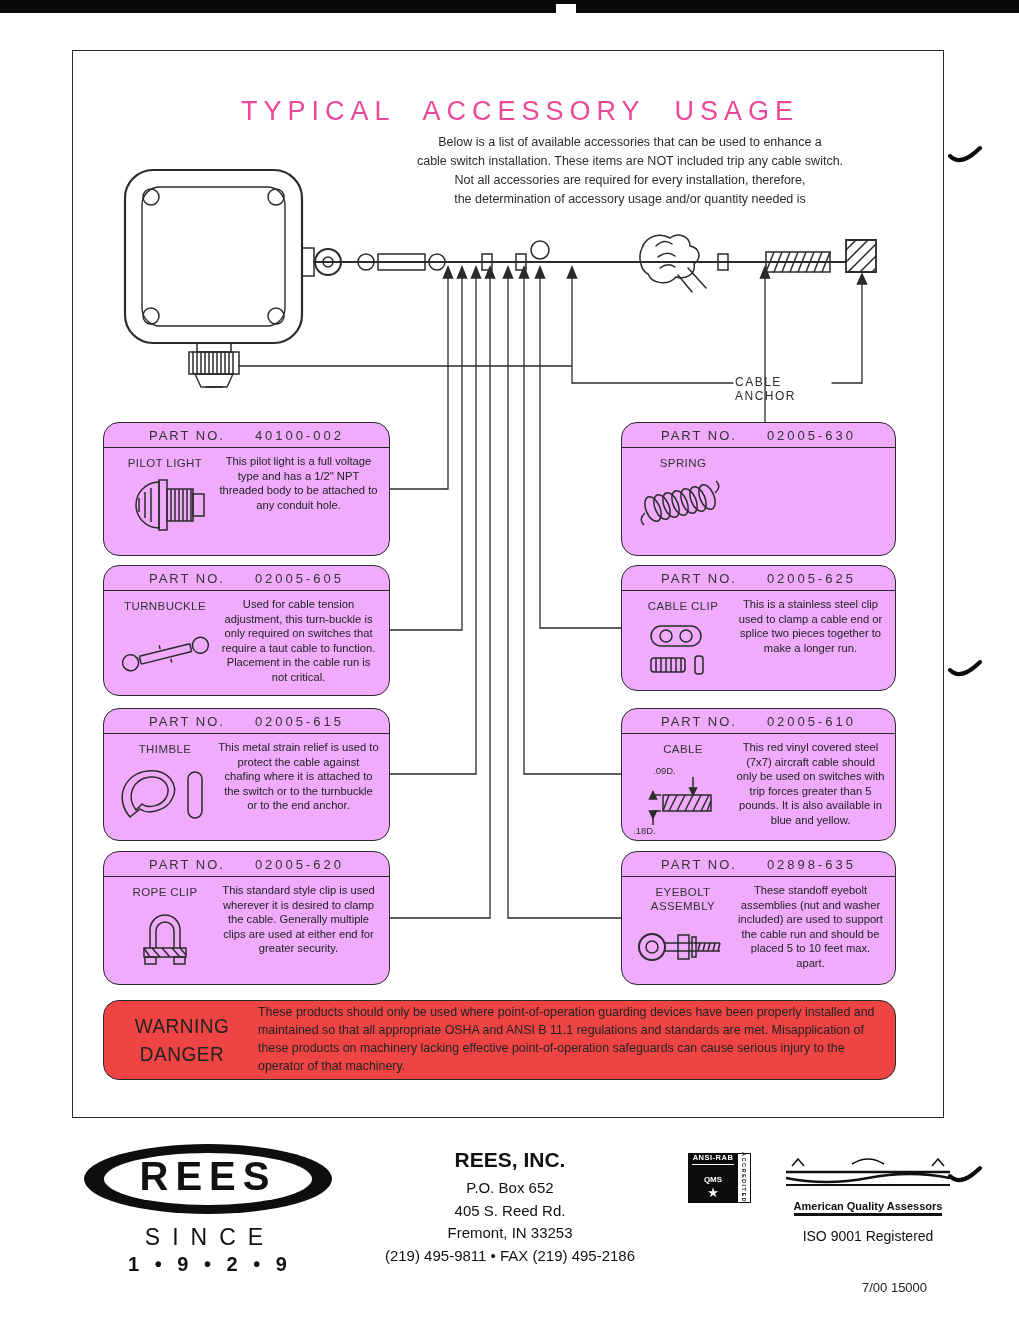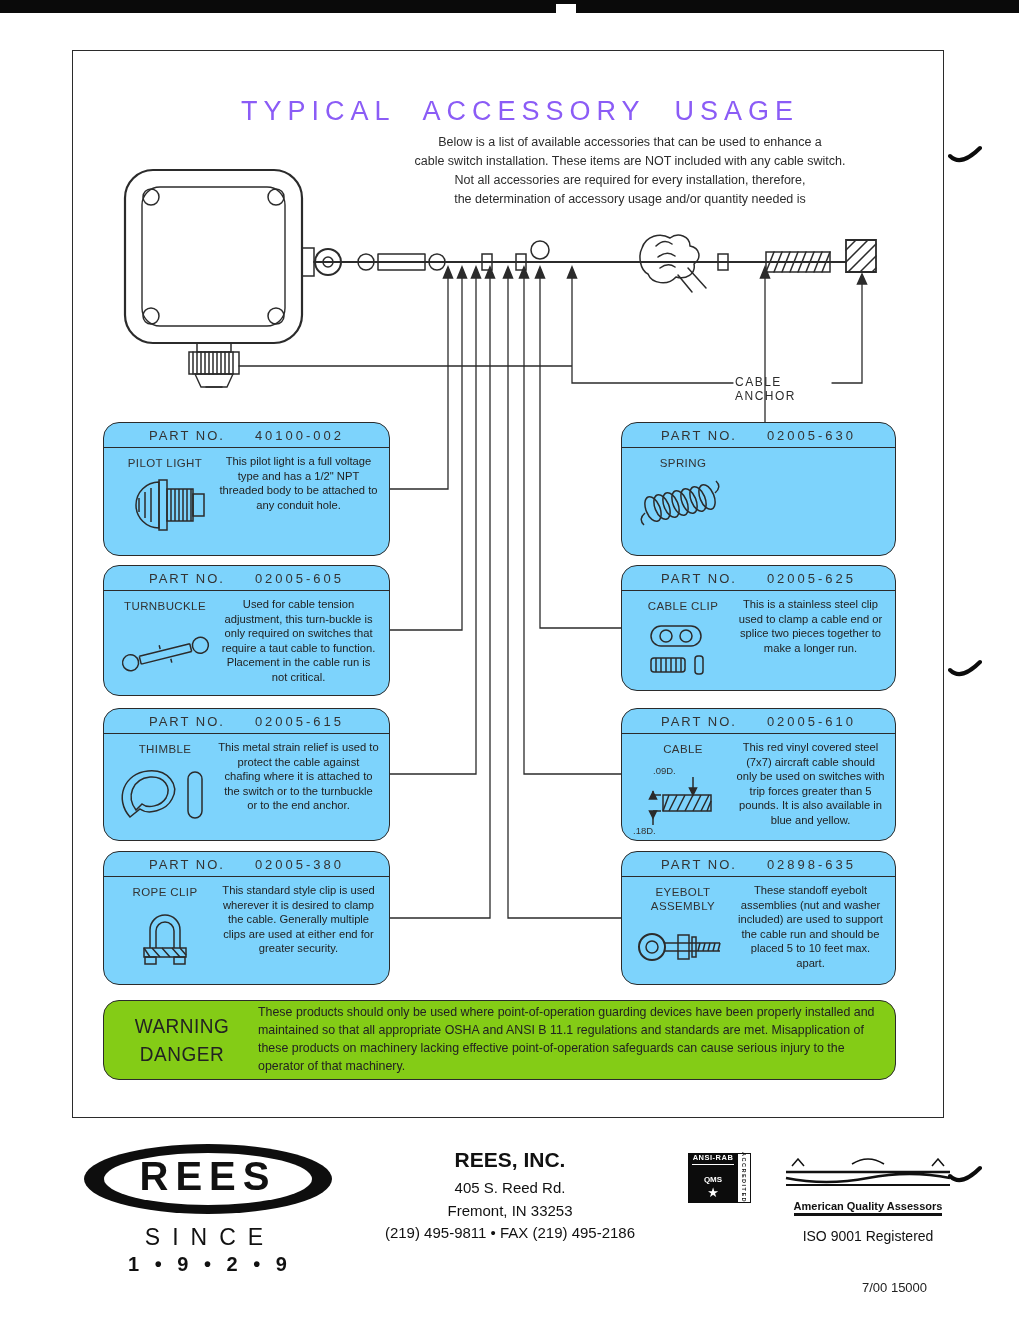--- a/index.html
+++ b/index.html
@@ -9,35 +9,35 @@
     position:relative; width:1019px; height:1320px; background:#ffffff;
     margin:0 auto; overflow:hidden; color:#222;
   }
   .top-scan-bar { position:absolute; left:0; top:0; width:1019px; height:13px; background:#0a0a0a; }
   .top-scan-bar .notch { position:absolute; left:556px; top:4px; width:20px; height:9px; background:#fff; }
 
   .outer-border { position:absolute; left:72px; top:50px; width:872px; height:1068px; border:1.6px solid #2b2b2b; background:transparent; }
 
   .doc-title {
     position:absolute; left:240px; top:96px; width:560px; text-align:center;
-    font-size:27px; letter-spacing:6px; word-spacing:16px; color:#8b5cf6; font-weight:400;
+    font-size:27px; letter-spacing:6px; word-spacing:16px; color:#ec4899; font-weight:400;
   }
   .intro { position:absolute; left:340px; top:133px; width:580px; }
   .intro div { text-align:center; font-size:12.5px; line-height:1.52; color:#2c2c2c; }
 
   svg.linework { position:absolute; left:0; top:0; z-index:1; }
   svg.linework * { vector-effect:non-scaling-stroke; }
 
   .cable-anchor-label {
     position:absolute; left:735px; top:375px; width:110px; z-index:2;
     font-size:12px; letter-spacing:1.5px; color:#2c2c2c;
   }
 
   .part-box {
-    position:absolute; z-index:2; background:#7dd3fc;
+    position:absolute; z-index:2; background:#f0abfc;
     border:1.6px solid #2b2b2b; border-radius:16px; overflow:hidden;
   }
   .part-header {
     height:25px; display:flex; align-items:center; justify-content:center; gap:30px;
     border-bottom:1.6px solid #2b2b2b; font-size:13px; letter-spacing:2px; color:#333;
   }
   .ph-no { letter-spacing:3px; }
   .part-body { display:flex; padding:5px 8px 4px 10px; }
   .part-left { width:102px; flex:none; text-align:center; }
   .part-name { font-size:11.5px; letter-spacing:0.4px; color:#333; margin-top:3px; line-height:1.25; }
@@ -45,21 +45,21 @@
   .part-icon svg { stroke:#2b2b2b; fill:none; stroke-width:1.5; }
   .part-desc { flex:1; font-size:11.2px; line-height:1.3; color:#222; text-align:center; padding:1px 2px; }
 
   .cable-icon-wrap { position:relative; width:104px; height:76px; }
   .dim-label { position:absolute; font-size:9.5px; color:#333; }
   .dim-top { left:22px; top:0px; }
   .dim-bottom { left:2px; top:60px; }
 
   .warning-box {
     position:absolute; left:103px; top:1000px; width:793px; height:80px; z-index:2;
-    border:1.6px solid #2b2b2b; border-radius:16px; background:#84cc16;
+    border:1.6px solid #2b2b2b; border-radius:16px; background:#ef4444;
     display:flex; align-items:center; padding:6px 18px;
   }
   .warning-labels { width:120px; flex:none; text-align:center; }
   .warning-labels div { font-size:19px; color:#222; letter-spacing:0.5px; line-height:1.45; transform:scaleY(1.1); }
   .warning-text { flex:1; font-size:12.4px; line-height:1.45; color:#222; padding-left:16px; }
 
   
   .rees-logo { position:absolute; left:82px; top:1142px; width:252px; height:74px; }
   .rees-logo .logo-text {
     position:absolute; left:0; top:12px; width:252px; text-align:center;
@@ -161,21 +161,21 @@
     <path d="M765,278 V422" stroke-width="1.3"></path>
       <polygon points="760.5,278 769.5,278 765,267" fill="#2b2b2b"></polygon>
     <path d="M832,383 H862 V284" stroke-width="1.3"></path>
       <polygon points="857.5,284 866.5,284 862,274" fill="#2b2b2b"></polygon>
   </svg>
 
   <div class="doc-title">TYPICAL ACCESSORY USAGE</div>
 
   <div class="intro">
     <div>Below is a list of available accessories that can be used to enhance a</div>
-    <div>cable switch installation.  These items are NOT included with any cable switch.</div>
+    <div>cable switch installation.  These items are NOT included trip any cable switch.</div>
     <div>Not all accessories are required for every installation, therefore,</div>
     <div>the determination of accessory usage and/or quantity needed is</div>
   </div>
 
   <div class="cable-anchor-label">CABLE ANCHOR</div>
 
   <div class="part-box" style="left:103px; top:422px; width:287px; height:134px;">
     <div class="part-header">
       <span class="ph-label">PART NO.</span>
       <span class="ph-no">40100-002</span>
@@ -238,21 +238,21 @@
           </svg>
         </div>
       </div>
       <div class="part-desc">This metal strain relief is used to protect the cable against chafing where it is attached to the switch or to the turnbuckle or to the end anchor.</div>
     </div>
   </div>
 
   <div class="part-box" style="left:103px; top:851px; width:287px; height:134px;">
     <div class="part-header">
       <span class="ph-label">PART NO.</span>
-      <span class="ph-no">02005-380</span>
+      <span class="ph-no">02005-620</span>
     </div>
     <div class="part-body">
       <div class="part-left">
         <div class="part-name">ROPE CLIP</div>
         <div class="part-icon">
           <svg width="70" height="60" viewBox="0 0 70 60">
             <path d="M20,40 V22 A15,15 0 0 1 50,22 V40"></path>
             <path d="M26,40 V23 A9,9 0 0 1 44,23 V40"></path>
             <rect x="14" y="40" width="42" height="9"></rect>
             <path d="M20,49 L14,40 M30,49 L22,40 M40,49 L32,40 M50,49 L42,40 M56,47 L50,40"></path>
@@ -377,20 +377,21 @@
       <ellipse cx="126" cy="37" rx="124" ry="35" fill="#0e0e0e"></ellipse>
       <ellipse cx="126" cy="37" rx="104" ry="26" fill="#ffffff"></ellipse>
     </svg>
     <div class="logo-text">REES</div>
   </div>
   <div class="since">SINCE</div>
   <div class="years">1 • 9 • 2 • 9</div>
 
   <div class="company-block">
     <div class="company-name">REES, INC.</div>
+    <div class="company-line">P.O. Box 652</div>
     <div class="company-line">405 S. Reed Rd.</div>
     <div class="company-line">Fremont, IN 33253</div>
     <div class="company-line">(219) 495-9811 • FAX (219) 495-2186</div>
   </div>
 
   <div class="registrar">
     <div class="registrar-square">
       <div class="r1">ANSI-RAB</div>
       <span class="r2">QMS</span>
       <div class="star">★</div>

